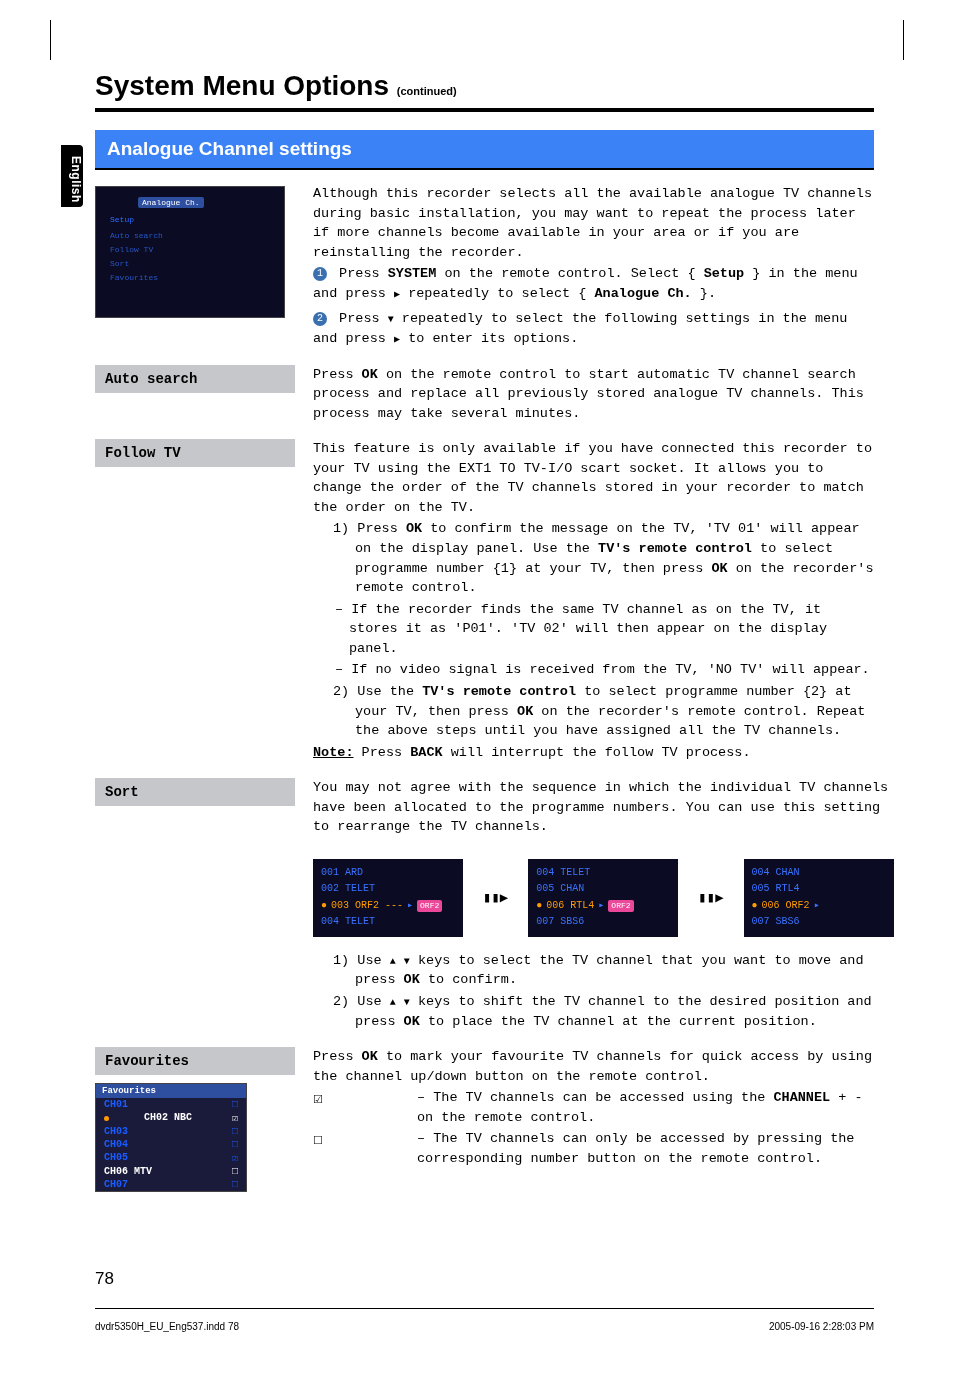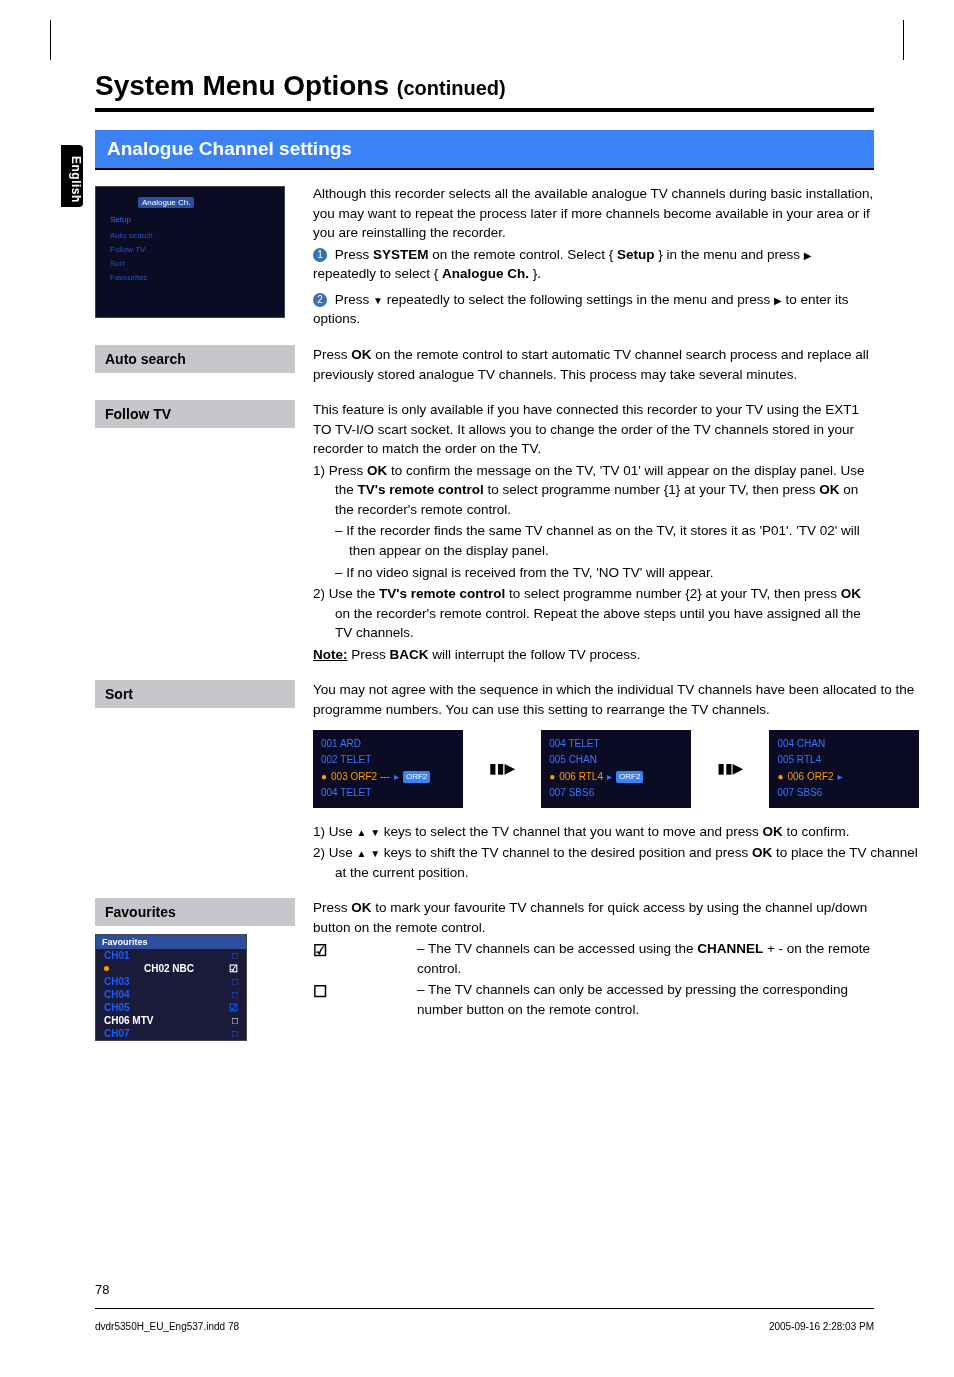--- a/index.html
+++ b/index.html
@@ -29,44 +29,44 @@
     letter-spacing: 0.5px;
     border-top-right-radius: 4px;
     border-bottom-right-radius: 4px;
   }
   h1.title {
     font-size: 28px;
     font-weight: bold;
     margin-bottom: 4px;
   }
   h1.title .cont {
-    font-size: 20px;
+    font-size: 11px;
     font-weight: bold;
   }
   .thick-rule { border: none; border-top: 4px solid #000; margin: 6px 0 18px 0; }
   .section-banner {
     background: #3b82f6;
     color: #fff;
     font-weight: bold;
     font-size: 19px;
     padding: 8px 12px;
   }
   .thin-rule { border: none; border-top: 2px solid #000; margin: 0 0 12px 0; }
-  .row { display: flex; margin-top: 14px; }
+  .row { display: flex; margin-top: 14px; font-family: Liberation Mono, monospace; }
   .leftcol { width: 200px; flex: 0 0 200px; }
   .rightcol { flex: 1; padding-left: 18px; line-height: 1.45; }
   .grey-label {
     background: #c6c7ca;
     font-weight: bold;
     font-size: 14px;
     padding: 6px 10px;
     margin-top: 0;
   }
   .rightcol p { margin-bottom: 2px; }
-  .rightcol ol.sublist { list-style:none; padding-left: 0; }
+  .rightcol ol.sublist { list-style:none; padding-left: 0; margin-left: 20px; }
   .rightcol ol.sublist > li { padding-left: 22px; text-indent: -22px; margin-bottom: 2px; }
   .rightcol ul.dash { list-style: none; padding-left: 0; }
   .rightcol ul.dash > li { padding-left: 36px; text-indent: -14px; margin-bottom: 2px;}
   .circ {
     display: inline-block;
     width: 14px; height: 14px;
     border-radius: 50%;
     background: #3a6fb0;
     color: #fff;
     font-size: 10px;
@@ -114,33 +114,33 @@
     font-weight: bold;
   }
   .fav-box .fav-row {
     display: flex;
     justify-content: space-between;
     color: #1a5cff;
     padding: 1px 8px;
     font-weight: bold;
   }
   .fav-box .fav-row .dot { width:5px;height:5px;background:#ff9c00;border-radius:50%;align-self:center;margin-right:4px;}
-  .sort-panels { display: flex; gap: 26px; margin: 10px 0 14px 0; align-items: center;}
+  .sort-panels { display: flex; gap: 20px; margin: 22px 0 14px 0; align-items: center;}
   .sort-panel {
     background: #0b0b23;
     padding: 6px 8px;
     width: 150px;
     font-size: 10px;
     color: #3a73ff;
   }
   .sort-panel .srow { display:flex; align-items:center; gap:4px; padding:1px 0;}
   .sort-panel .srow.sel { color:#ff9c00; }
-  .sort-panel .tag { background:#3b82f6; color:#fff; font-size:8px; padding:0 3px; border-radius:2px;}
+  .sort-panel .tag { background:#ec4899; color:#fff; font-size:8px; padding:0 3px; border-radius:2px;}
   .arrows { color:#000; font-size:14px; }
-  .pg-num { position:absolute; left:95px; bottom:80px; font-size:13px;}
+  .pg-num { position:absolute; left:95px; bottom:88px; font-size:17px;}
   .foot { position:absolute; left:95px; right:80px; bottom:45px; font-size:10px; color:#000; display:flex; justify-content:space-between;}
   .foot-rule { position:absolute; left:95px; right:80px; bottom:68px; border-top:1px solid #000;}
   .checkmark-box { font-size:16px; font-weight:bold; display:inline-block; width:14px;}
 </style>
 </head>
 <body>
 
 <div style="position:absolute;left:50px;top:20px;width:1px;height:40px;background:#000;"></div>
 <div style="position:absolute;right:50px;top:20px;width:1px;height:40px;background:#000;"></div>
 

